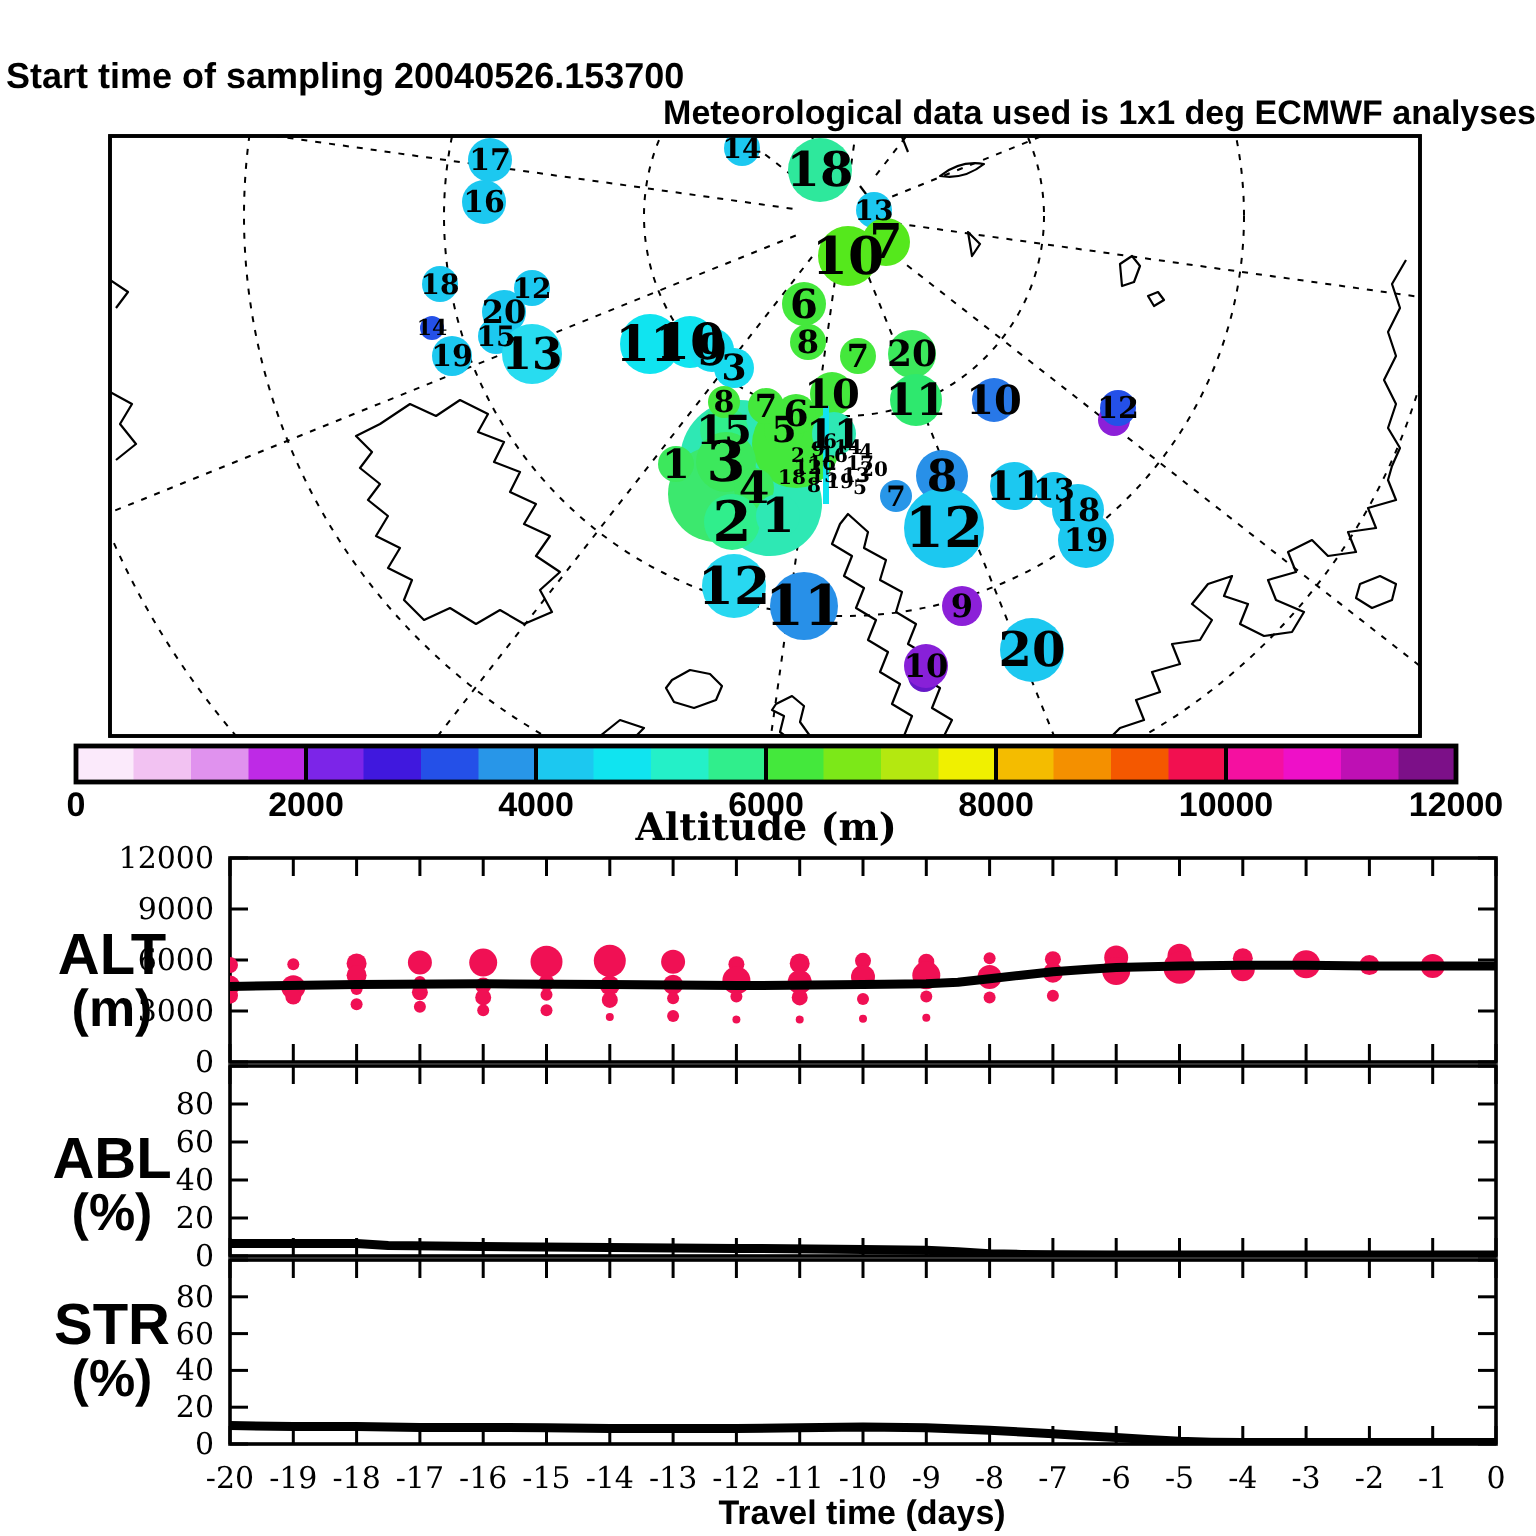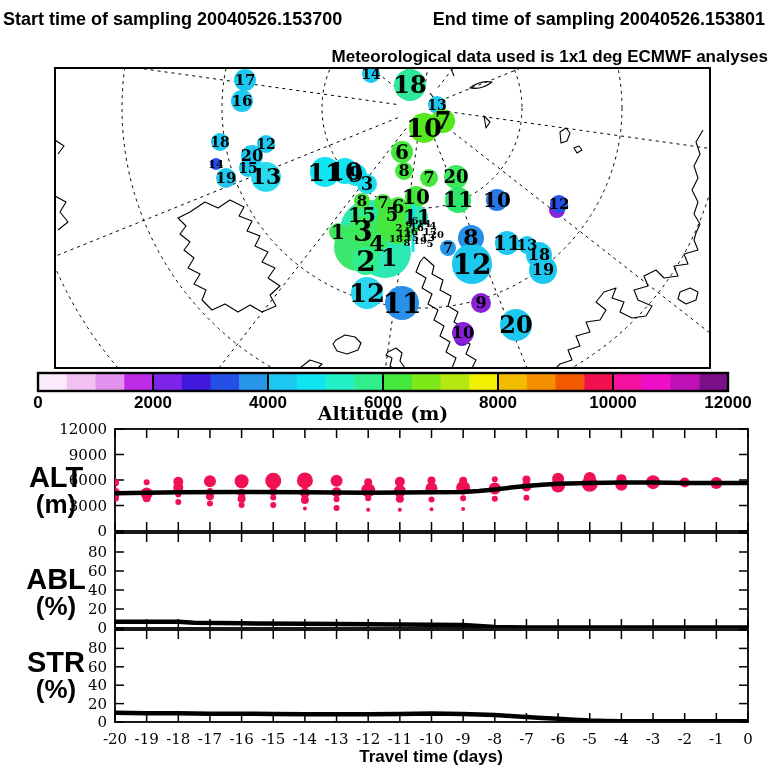--- a/index.html
+++ b/index.html
@@ -1,37 +1,36 @@
 <!DOCTYPE html>
 <html><head>
 <meta charset="utf-8">
 <style>
   html,body{margin:0;padding:0;background:#fff;}
   .page{position:relative;width:768px;height:768px;background:#fff;overflow:hidden;
         font-family:"Liberation Sans",sans-serif;}
   .hdr{position:absolute;left:0;width:768px;color:#000;white-space:nowrap;}
   .t1{top:3px;text-align:center;font-weight:bold;font-size:20px;}
-  .t2{top:9px;display:flex;justify-content:space-between;padding:0 3px;box-sizing:border-box;
-      font-weight:bold;font-size:18px;gap:22px;}
+  .t2{top:28px;display:flex;justify-content:flex-start;padding:0 3px;box-sizing:border-box;
+      font-weight:bold;font-size:18px;}
   .t3{top:47px;text-align:right;font-weight:bold;font-size:17px;}
   svg text{fill:#000;}
   .tickLbl{font-family:"DejaVu Serif",serif;font-size:15px;}
   .mapNum{font-family:"DejaVu Serif",serif;font-weight:bold;}
   .cbNum{font-family:"Liberation Sans",sans-serif;font-weight:bold;font-size:17px;}
   .cbTitle{font-family:"DejaVu Serif",serif;font-weight:bold;font-size:19px;}
   .sideLbl{font-family:"Liberation Sans",sans-serif;font-weight:bold;}
   .xTitle{font-family:"Liberation Sans",sans-serif;font-weight:bold;font-size:17px;}
 </style>
 </head>
 <body>
 
 <div class="page">
   <div class="hdr t2">
     <span>Start time of sampling 20040526.153700</span>
-    <span>End time of sampling 20040526.153801</span>
   </div>
   <div class="hdr t3">Meteorological data used is 1x1 deg ECMWF analyses</div>
 
   <svg id="fig" width="768" height="768" viewBox="0 0 768 768" style="position:absolute;left:0;top:0;">
     <defs>
       <clipPath id="mapClip">
           <rect x="55" y="68" width="655" height="300"></rect>
         </clipPath>
       <clipPath id="altClip">
           <rect x="115" y="429" width="633" height="102"></rect>

